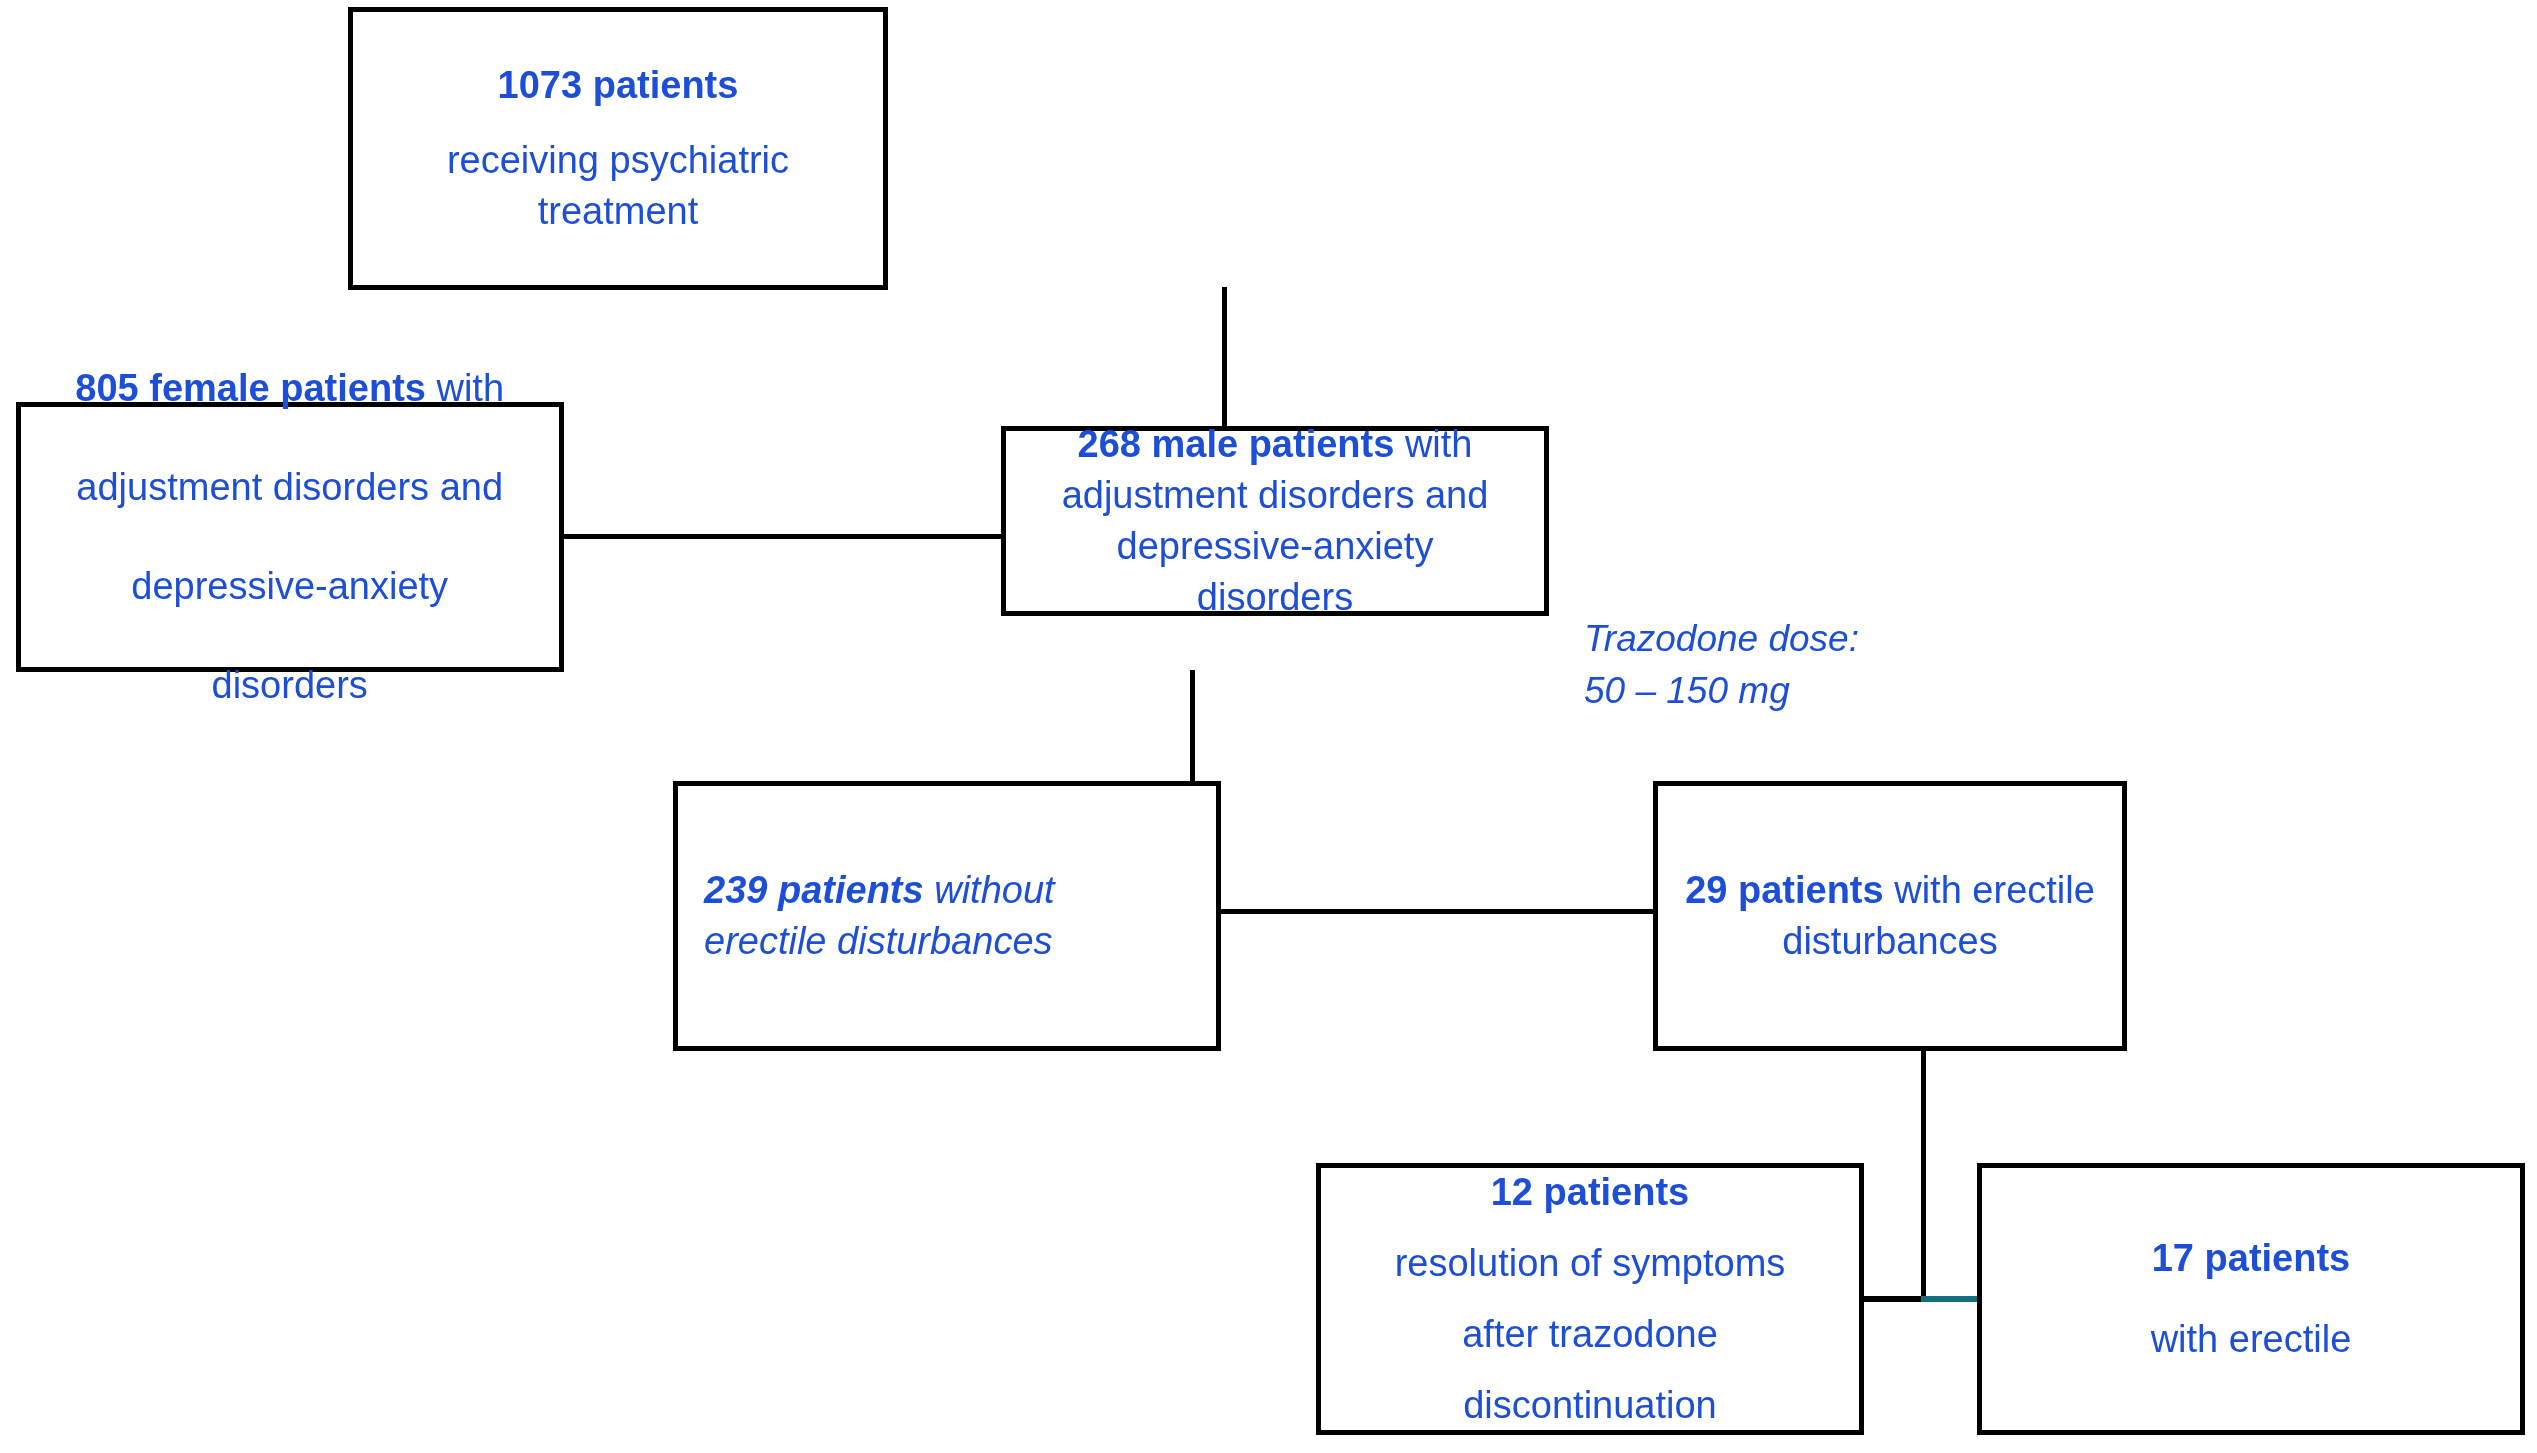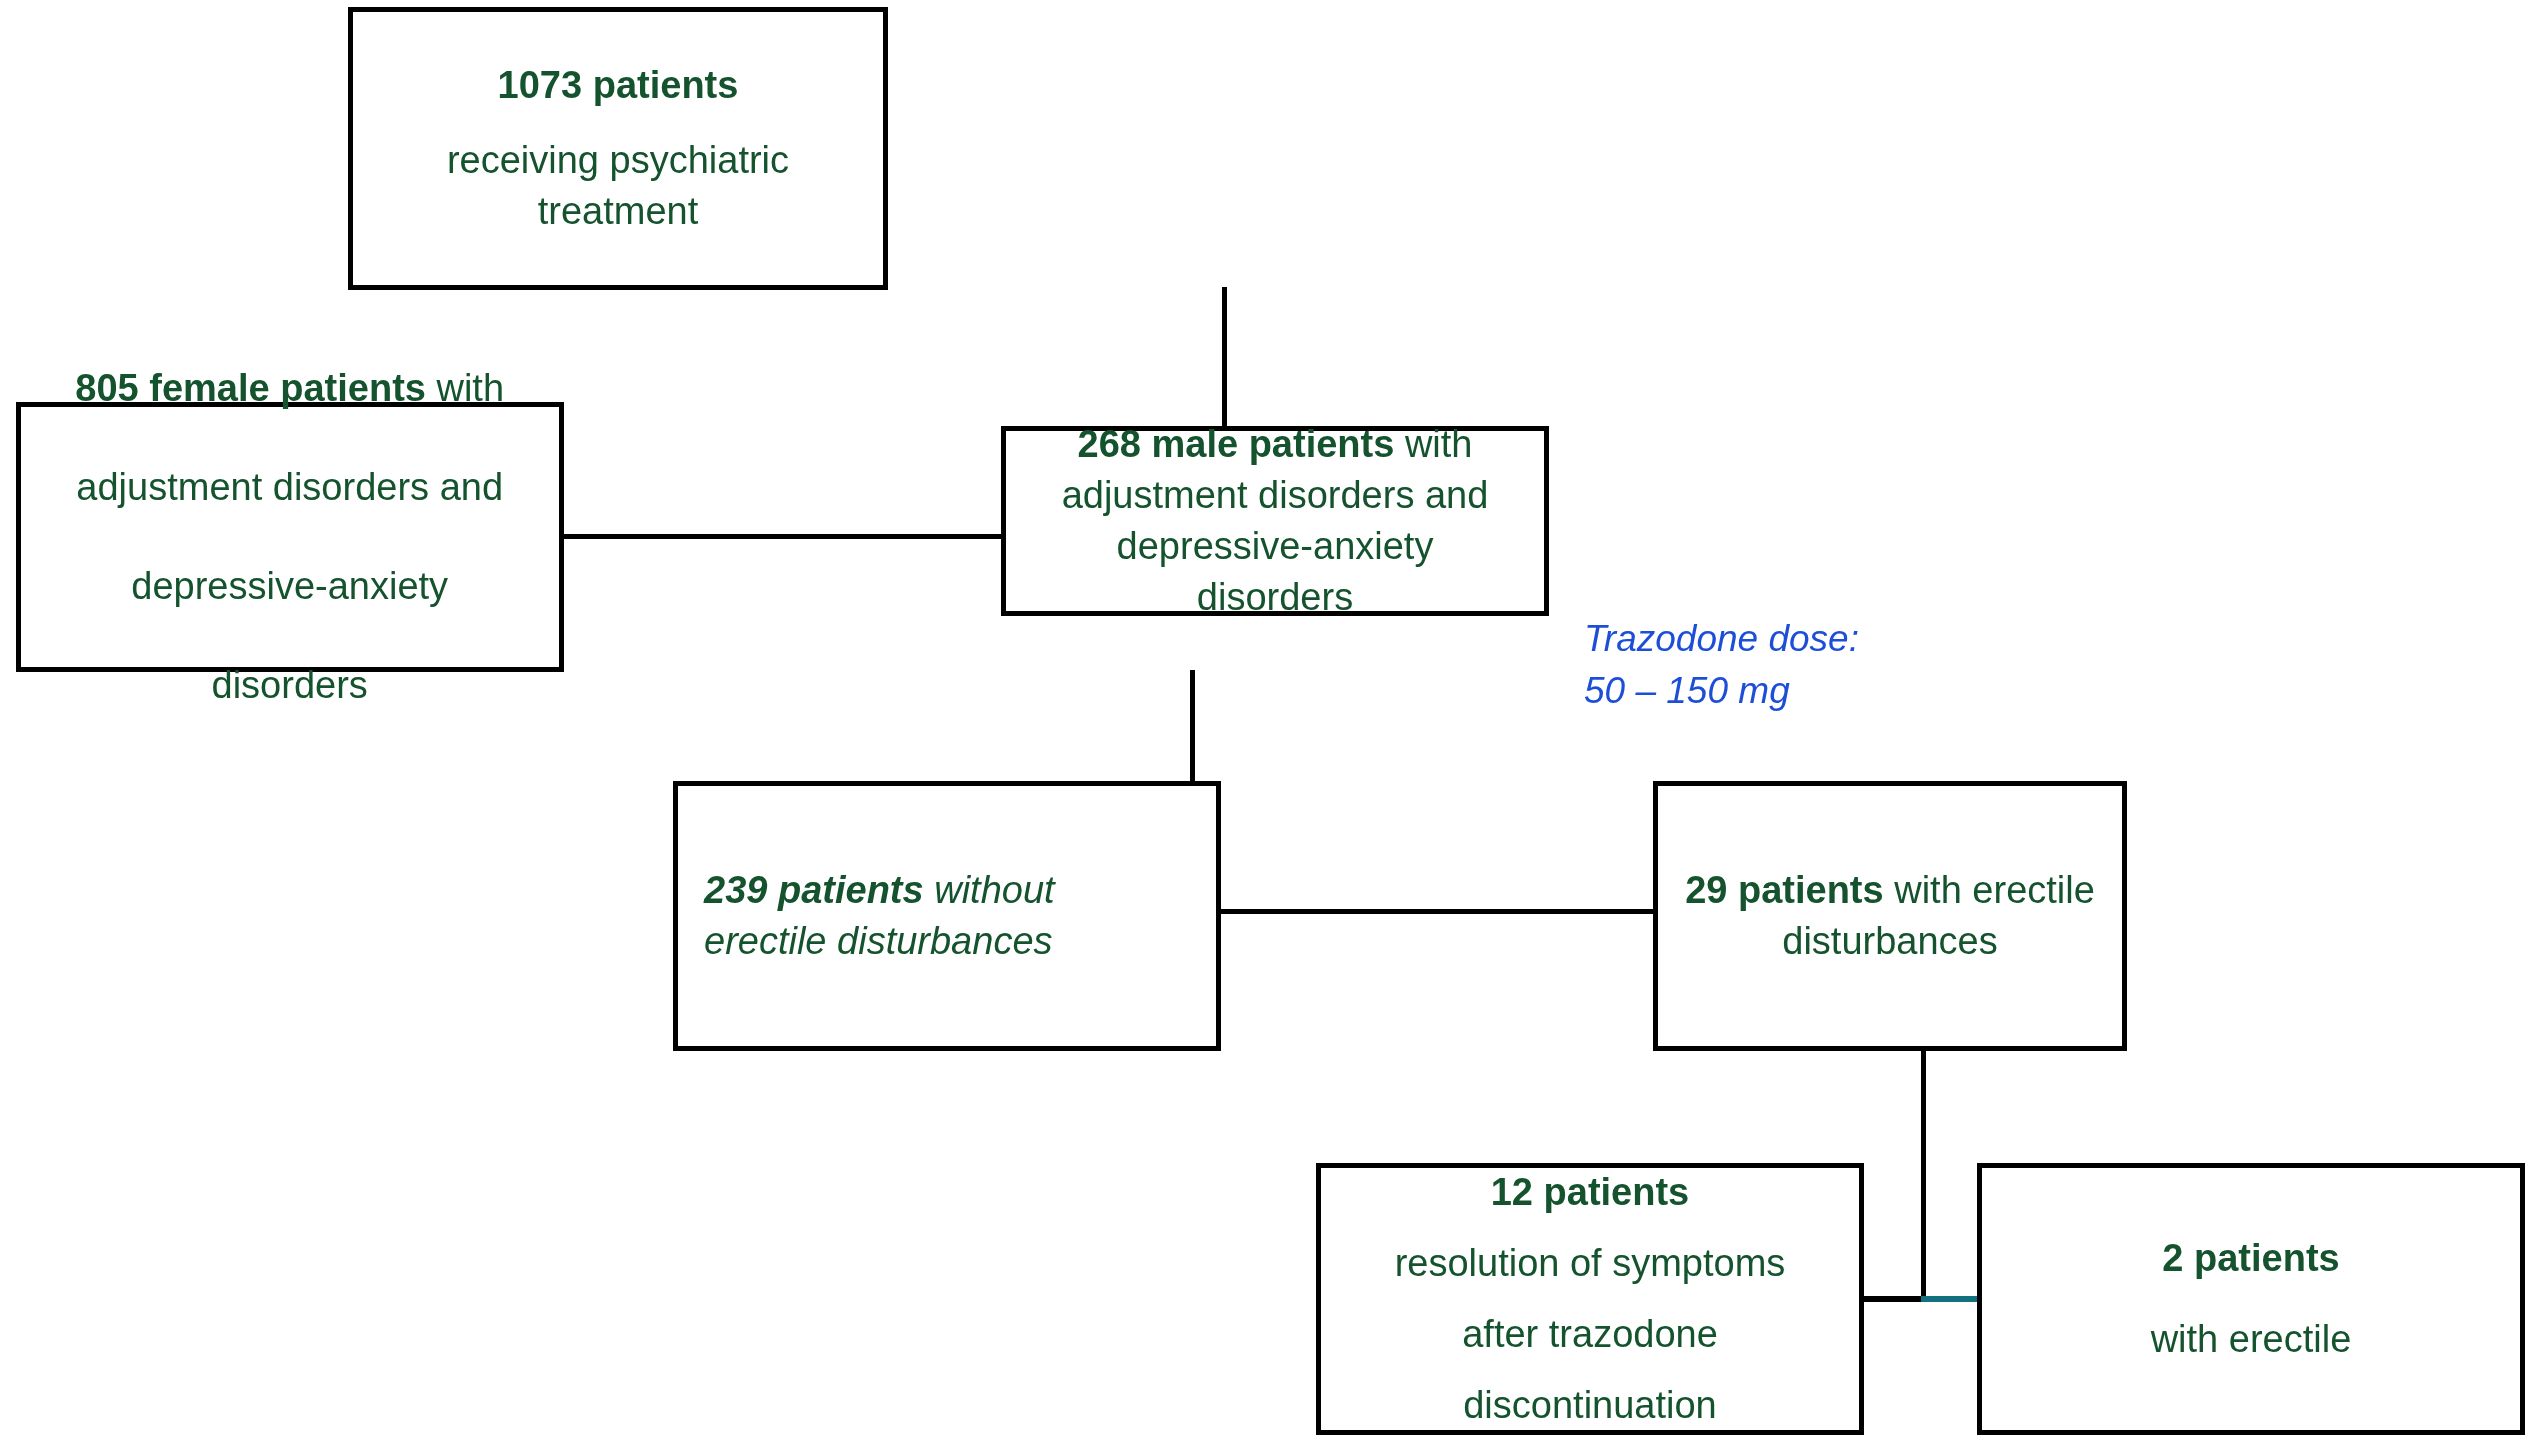--- a/index.html
+++ b/index.html
@@ -18,21 +18,21 @@
   .node {
     position: absolute;
     box-sizing: border-box;
     border: 5.2px solid #000000;
     background: #ffffff;
     display: flex;
     flex-direction: column;
     align-items: center;
     justify-content: center;
     text-align: center;
-    color: #14532d;
+    color: #1d4ed8;
     font-size: 38px;
     line-height: 1.34;
     padding: 21px 19px;
     z-index: 2;
   }
   .node .line {
     display: block;
     white-space: nowrap;
   }
   .node .wrapline {
@@ -115,19 +115,19 @@
   </div>
 
   <div class="node" style="left:1316px; top:1163px; width:548px; height:272px;gap:20px;">
     <span class="line"><b>12 patients</b></span>
     <span class="line">resolution of symptoms</span>
     <span class="line">after trazodone</span>
     <span class="line">discontinuation</span>
   </div>
 
   <div class="node" style="left:1977px; top:1163px; width:548px; height:272px;">
-    <span class="line"><b>2 patients</b></span>
+    <span class="line"><b>17 patients</b></span>
     <span class="wrapline" style="height:30px;"></span>
     <span class="line">with erectile</span>
   </div>
 
 </div>
 
 
 </body></html>

